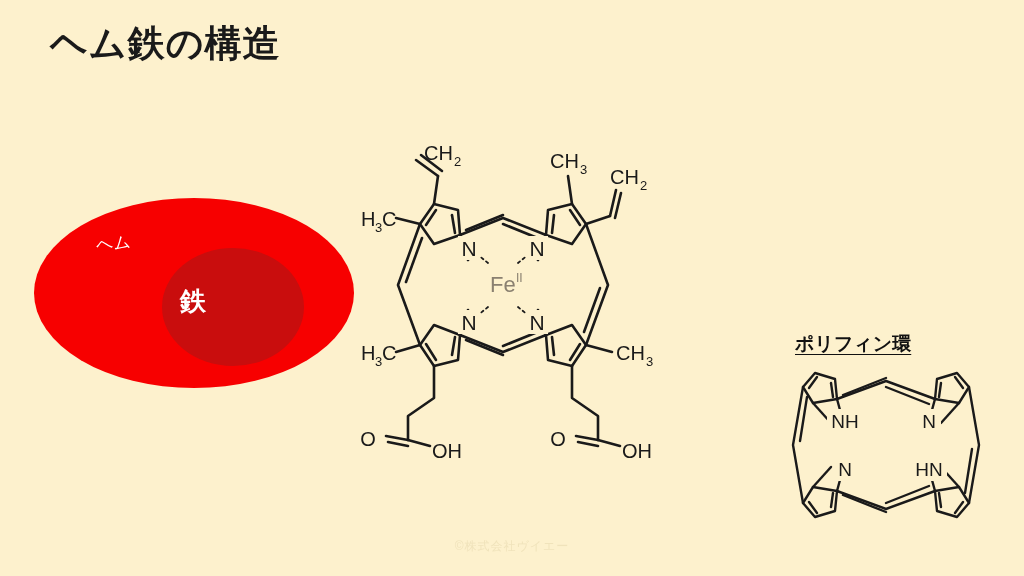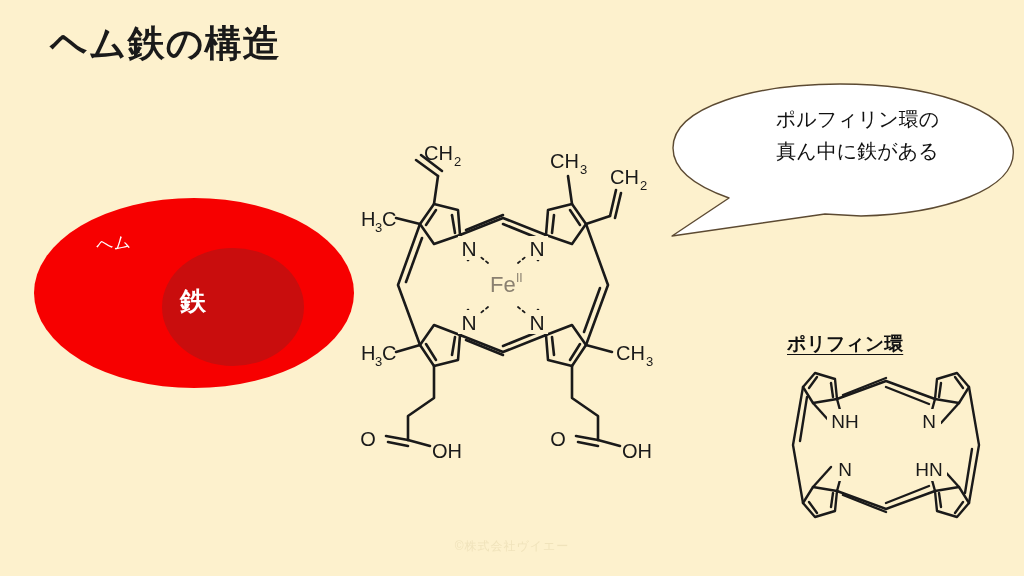--- a/index.html
+++ b/index.html
@@ -53,21 +53,21 @@
     position:absolute;left:60px;top:25px;width:285px;
     text-align:center;
     font-size:20px;line-height:32px;color:#111;
     font-weight:400;
   }
   
   #heme-structure{position:absolute;left:360px;top:140px;width:320px;height:330px;}
   
   #porphyrin-panel{position:absolute;left:775px;top:325px;width:190px;height:200px;}
   #porphyrin-title{
-    position:absolute;left:12px;top:6px;
+    position:absolute;left:20px;top:6px;
     font-size:19px;font-weight:700;color:#111;
     text-decoration:underline;
     text-underline-offset:4px;
     white-space:nowrap;
   }
   #porphyrin-structure{position:absolute;left:16px;top:40px;width:190px;height:160px;}
   
   #footer-credit{
     position:absolute;left:0;top:538px;width:1024px;text-align:center;
     font-size:12px;color:#f0e3bb;letter-spacing:1px;
@@ -81,36 +81,20 @@
 
   <div id="page-title">ヘム鉄の構造</div>
 
   <div id="heme-ellipse-group">
     <div id="heme-outer-ellipse"></div>
     <div id="heme-inner-circle"></div>
   </div>
   <div id="heme-outer-label">ヘム</div>
   <div id="heme-inner-label">鉄</div>
 
-  <div id="speech-bubble">
-    <svg width="370" height="175" viewBox="0 0 370 175">
-      <path d="M 185 6
-               C 268 6 352 28 358 70
-               C 364 112 286 136 206 138
-               L 170 136
-               L 17 158
-               L 74 120
-               C 40 108 18 92 18 70
-               C 18 28 102 6 185 6 Z" fill="#ffffff" stroke="#5c4a32" stroke-width="1.4" stroke-linejoin="round"></path>
-    </svg>
-    <div id="speech-bubble-text">
-      <div>ポルフィリン環の</div>
-      <div>真ん中に鉄がある</div>
-    </div>
-  </div>
 
   <div id="heme-structure">
     <svg width="320" height="330" viewBox="0 0 320 330">
       <g fill="none" stroke="#1a1a1a" stroke-width="2.6" stroke-linecap="round" stroke-linejoin="round">
 
         <path d="M 74 104 L 60 84 L 74 64 L 98 70 L 100 95 Z"></path>
         <path d="M 66 85 L 76 70"></path>
         <path d="M 92 75 L 95 93"></path>
 
         <path d="M 186 95 L 188 70 L 212 64 L 226 84 L 212 104 Z"></path>

